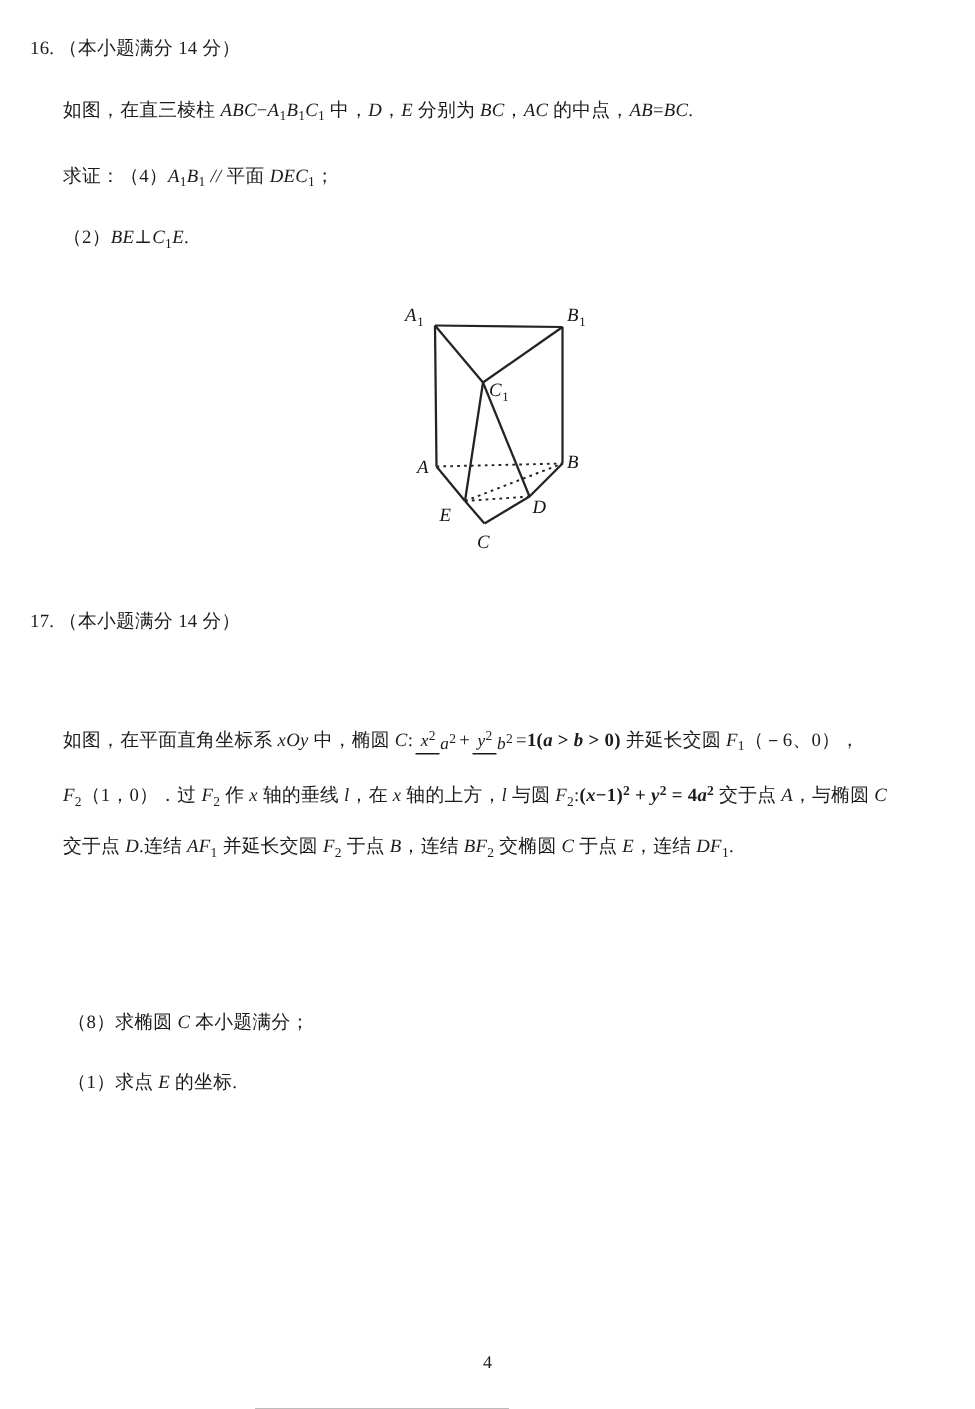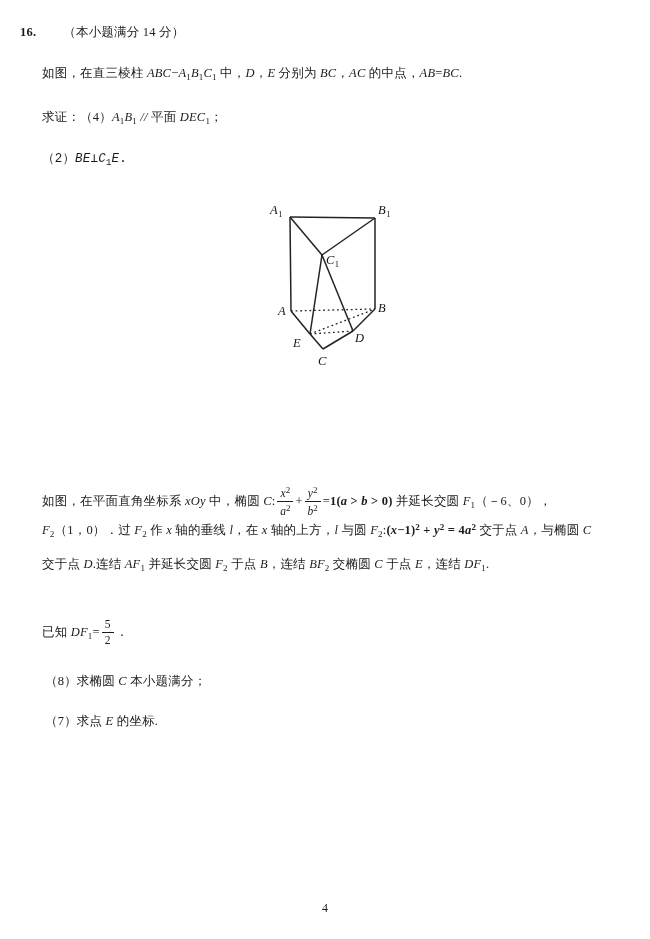--- a/index.html
+++ b/index.html
@@ -7,50 +7,50 @@
     position:relative;
     width:650px;height:939px;
     margin:0 auto;
     background:#ffffff;
     font-family:"Liberation Serif","DejaVu Serif",serif;
     font-size:12.5px;
     color:#1b1b1b;
     overflow:hidden;
   }
   .line{position:absolute;white-space:nowrap;letter-spacing:0.2px;}
-  .qnum{font-weight:bold;margin-right:27px;}
+  .qnum{font-weight:normal;margin-right:3px;}
   .rs-it{font-style:italic;}
   .rs-b{font-weight:bold;}
   .rs-bi{font-weight:bold;font-style:italic;}
   .rs-sub{font-size:9px;vertical-align:-3px;}
   .rs-sup{font-size:9px;vertical-align:4px;}
   .rs-sup.rs-b{font-weight:bold;}
   .frac{
-    display:inline-flex;flex-direction:column;align-items:center;
+    display:inline-flex;flex-direction:row;align-items:center;
     vertical-align:middle;margin:0 2px;line-height:1.15;
     font-size:11.5px;text-align:center;
   }
   .frac .num{border-bottom:1px solid #1b1b1b;padding:0 3px 1px;}
   .frac .den{padding-top:1px;}
   .fig-label{font-family:"Liberation Serif","DejaVu Serif",serif;font-style:italic;font-size:12.5px;fill:#141414;}
   .fig-sub{font-size:8.5px;font-style:normal;}
   .page-num{position:absolute;left:0;right:0;text-align:center;font-size:12px;}
 </style>
 </head>
 <body>
 
 <div class="page">
 
   <div class="line" style="top:24px;left:20px;">
     <span class="qnum">16.</span><span>（本小题满分 14 分）</span>
   </div>
 
   <div class="line" style="top:65px;left:42px;"><span>如图，在直三棱柱 </span><span class="rs-it">ABC</span><span>−</span><span class="rs-it">A</span><span class="rs-sub">1</span><span class="rs-it">B</span><span class="rs-sub">1</span><span class="rs-it">C</span><span class="rs-sub">1</span><span> 中，</span><span class="rs-it">D</span><span>，</span><span class="rs-it">E</span><span> 分别为 </span><span class="rs-it">BC</span><span>，</span><span class="rs-it">AC</span><span> 的中点，</span><span class="rs-it">AB</span><span>=</span><span class="rs-it">BC</span><span>.</span></div>
   <div class="line" style="top:109px;left:42px;"><span>求证：（4）</span><span class="rs-it">A</span><span class="rs-sub">1</span><span class="rs-it">B</span><span class="rs-sub">1</span><span class="rs-it"> // </span><span>平面 </span><span class="rs-it">DEC</span><span class="rs-sub">1</span><span>；</span></div>
-  <div class="line" style="top:150px;left:42px;font-family:Liberation Mono, monospace;"><span>（2）</span><span class="rs-it">BE</span><span>⊥</span><span class="rs-it">C</span><span class="rs-sub">1</span><span class="rs-it">E</span><span>.</span></div>
+  <div class="line" style="top:150px;left:42px;"><span>（2）</span><span class="rs-it">BE</span><span>⊥</span><span class="rs-it">C</span><span class="rs-sub">1</span><span class="rs-it">E</span><span>.</span></div>
 
   <svg style="position:absolute;top:200px;left:258px;overflow:visible;" width="152" height="172" viewBox="0 0 152 172">
       <line x1="32" y1="17" x2="117" y2="18" stroke="#232323" stroke-width="1.5"></line>
       <line x1="32" y1="17" x2="33" y2="111" stroke="#232323" stroke-width="1.5"></line>
       <line x1="117" y1="18" x2="117" y2="109" stroke="#232323" stroke-width="1.5"></line>
       <line x1="32" y1="17" x2="64" y2="55" stroke="#232323" stroke-width="1.5"></line>
       <line x1="117" y1="18" x2="64" y2="55" stroke="#232323" stroke-width="1.5"></line>
       <line x1="64" y1="55" x2="52" y2="134" stroke="#232323" stroke-width="1.5"></line>
       <line x1="64" y1="55" x2="95" y2="131" stroke="#232323" stroke-width="1.5"></line>
       <line x1="33" y1="111" x2="52" y2="134" stroke="#232323" stroke-width="1.5"></line>
@@ -63,32 +63,31 @@
       <text x="12" y="14" class="fig-label"><tspan>A</tspan><tspan class="fig-sub" dy="3" dx="0.5">1</tspan></text>
       <text x="120" y="14" class="fig-label"><tspan>B</tspan><tspan class="fig-sub" dy="3" dx="0.5">1</tspan></text>
       <text x="68" y="64" class="fig-label"><tspan>C</tspan><tspan class="fig-sub" dy="3" dx="0.5">1</tspan></text>
       <text x="20" y="115" class="fig-label"><tspan>A</tspan></text>
       <text x="120" y="112" class="fig-label"><tspan>B</tspan></text>
       <text x="35" y="147" class="fig-label"><tspan>E</tspan></text>
       <text x="97" y="142" class="fig-label"><tspan>D</tspan></text>
       <text x="60" y="165" class="fig-label"><tspan>C</tspan></text>
     </svg>
 
+  <div class="line" style="top:406px;left:20px;">
+    <span class="qnum">17.</span><span>（本小题满分 14 分）</span>
+  </div>
 
   <div class="line" style="top:485px;left:42px;"><span>如图，在平面直角坐标系 </span><span class="rs-it">xOy</span><span> 中，椭圆 </span><span class="rs-it">C</span><span>:</span><span class="frac">
         <span class="num"><span class="rs-it">x</span><span class="rs-sup">2</span></span>
         <span class="den"><span class="rs-it">a</span><span class="rs-sup">2</span></span>
       </span><span>+</span><span class="frac">
         <span class="num"><span class="rs-it">y</span><span class="rs-sup">2</span></span>
         <span class="den"><span class="rs-it">b</span><span class="rs-sup">2</span></span>
       </span><span>=</span><span class="rs-b">1(</span><span class="rs-bi">a</span><span class="rs-b"> &gt; </span><span class="rs-bi">b</span><span class="rs-b"> &gt; 0)</span><span> 并延长交圆 </span><span class="rs-it">F</span><span class="rs-sub">1</span><span>（－6、0），</span></div>
   <div class="line" style="top:522px;left:42px;"><span class="rs-it">F</span><span class="rs-sub">2</span><span>（1，0）．过 </span><span class="rs-it">F</span><span class="rs-sub">2</span><span> 作 </span><span class="rs-it">x</span><span> 轴的垂线 </span><span class="rs-it">l</span><span>，在 </span><span class="rs-it">x</span><span> 轴的上方，</span><span class="rs-it">l</span><span> 与圆 </span><span class="rs-it">F</span><span class="rs-sub">2</span><span>:</span><span class="rs-b">(</span><span class="rs-bi">x</span><span class="rs-b">−1)</span><span class="rs-sup rs-b">2</span><span class="rs-b"> + </span><span class="rs-bi">y</span><span class="rs-sup rs-b">2</span><span class="rs-b"> = 4</span><span class="rs-bi">a</span><span class="rs-sup rs-b">2</span><span> 交于点 </span><span class="rs-it">A</span><span>，与椭圆 </span><span class="rs-it">C</span></div>
   <div class="line" style="top:556px;left:42px;"><span>交于点 </span><span class="rs-it">D</span><span>.连结 </span><span class="rs-it">AF</span><span class="rs-sub">1</span><span> 并延长交圆 </span><span class="rs-it">F</span><span class="rs-sub">2</span><span> 于点 </span><span class="rs-it">B</span><span>，连结 </span><span class="rs-it">BF</span><span class="rs-sub">2</span><span> 交椭圆 </span><span class="rs-it">C</span><span> 于点 </span><span class="rs-it">E</span><span>，连结 </span><span class="rs-it">DF</span><span class="rs-sub">1</span><span>.</span></div>
-  <div class="line" style="top:618px;left:42px;"><span>已知 </span><span class="rs-it">DF</span><span class="rs-sub">1</span><span>=</span><span class="frac">
-        <span class="num"><span>5</span></span>
-        <span class="den"><span>2</span></span>
-      </span><span>．</span></div>
   <div class="line" style="top:673px;left:45px;"><span>（8）求椭圆 </span><span class="rs-it">C</span><span> 本小题满分；</span></div>
-  <div class="line" style="top:713px;left:45px;"><span>（7）求点 </span><span class="rs-it">E</span><span> 的坐标.</span></div>
+  <div class="line" style="top:713px;left:45px;"><span>（1）求点 </span><span class="rs-it">E</span><span> 的坐标.</span></div>
 
   <div class="page-num" style="top:901px;">4</div>
 
 </div>
 
 </body></html>

